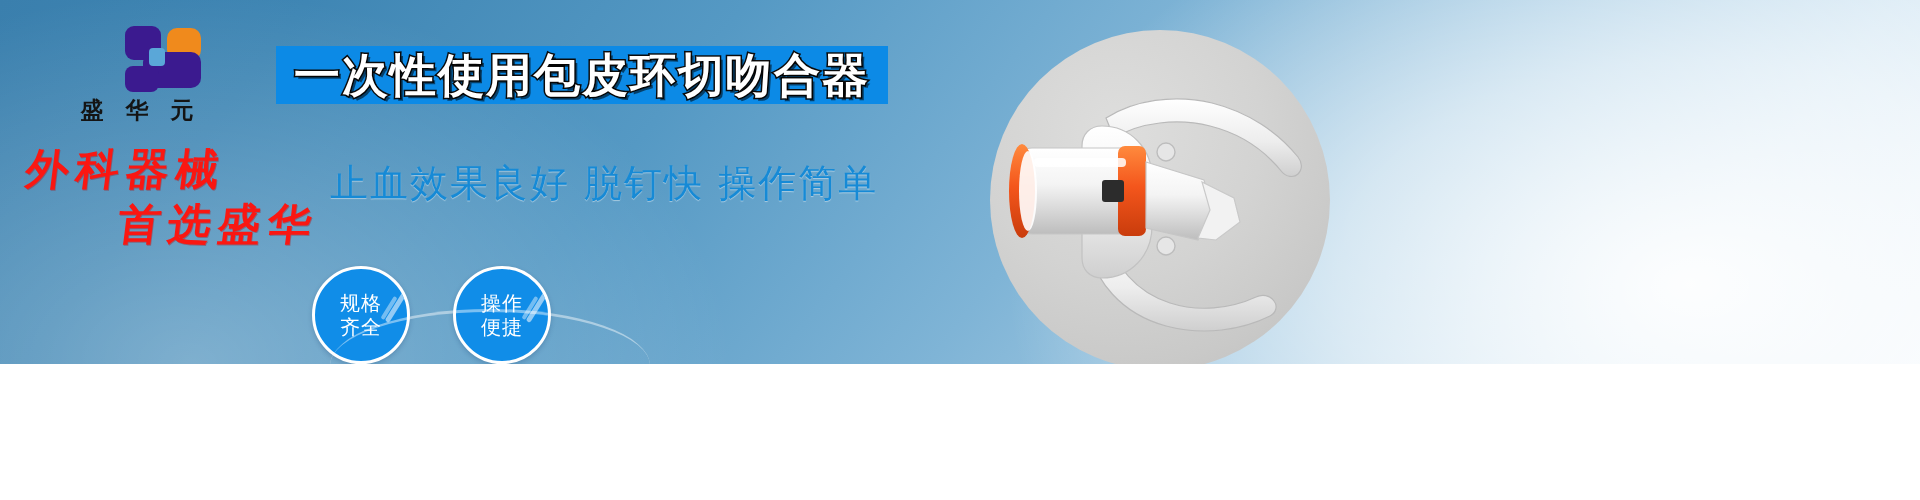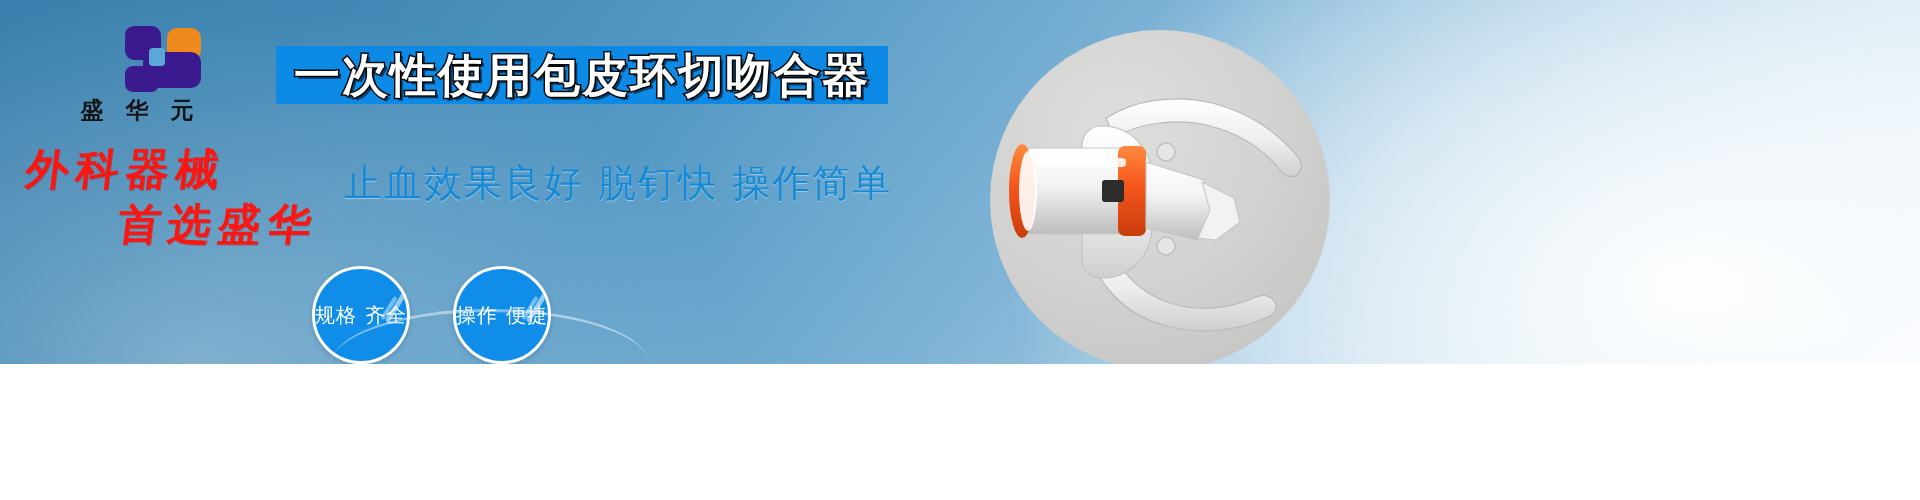--- a/index.html
+++ b/index.html
@@ -52,35 +52,35 @@
     font-size:46px;font-weight:700;color:#ffffff;line-height:1.0;
     letter-spacing:2px;white-space:nowrap;
     font-family:"DejaVu Sans","Liberation Sans",sans-serif;
     -webkit-text-stroke:3px #0b0b0b;
     paint-order:stroke fill;
     text-shadow:3px 3px 0 rgba(0,0,0,0.55);
   }
 
   
   .subtitle{
-    position:absolute;left:344px;top:163px;
+    position:absolute;left:330px;top:163px;
     font-size:38px;font-weight:400;color:#168ad6;
     letter-spacing:2px;white-space:nowrap;line-height:1.1;
     font-family:"DejaVu Sans","Liberation Sans",sans-serif;
     text-shadow:0 1px 1px rgba(255,255,255,0.45);
   }
 
   
   .badges{position:absolute;left:312px;top:266px;display:flex;gap:43px;}
   .badge{
     position:relative;width:92px;height:92px;border-radius:50%;
     background:#108de8;
     border:3px solid #ffffff;
     box-shadow:0 2px 5px rgba(0,40,90,0.22);
-    display:flex;flex-direction:row;align-items:center;justify-content:space-between;
+    display:flex;flex-direction:column;align-items:center;justify-content:center;
     overflow:hidden;
   }
   .badge-streak{
     position:absolute;right:6px;top:12px;width:5px;height:44px;
     background:rgba(255,255,255,0.55);
     transform:rotate(32deg);transform-origin:center;border-radius:3px;
     pointer-events:none;
   }
   .badge-streak.s2{right:16px;top:26px;height:26px;width:4px;background:rgba(255,255,255,0.42);}
   .badge-line{

